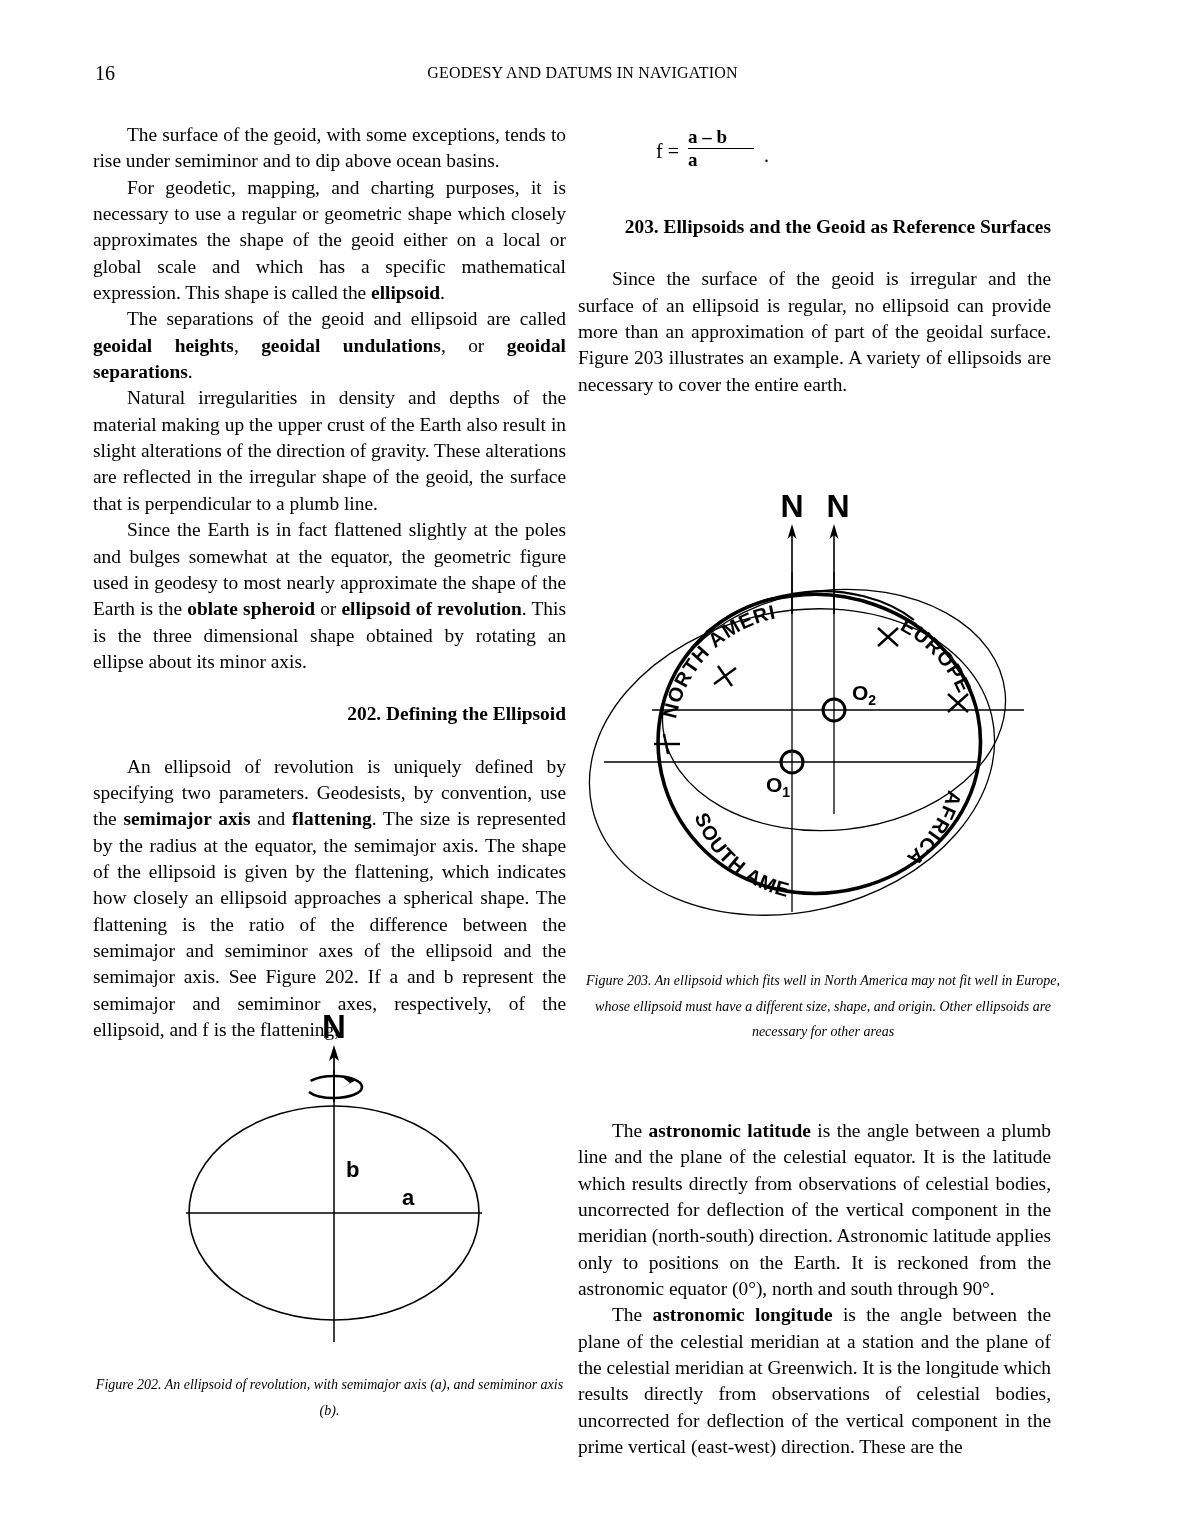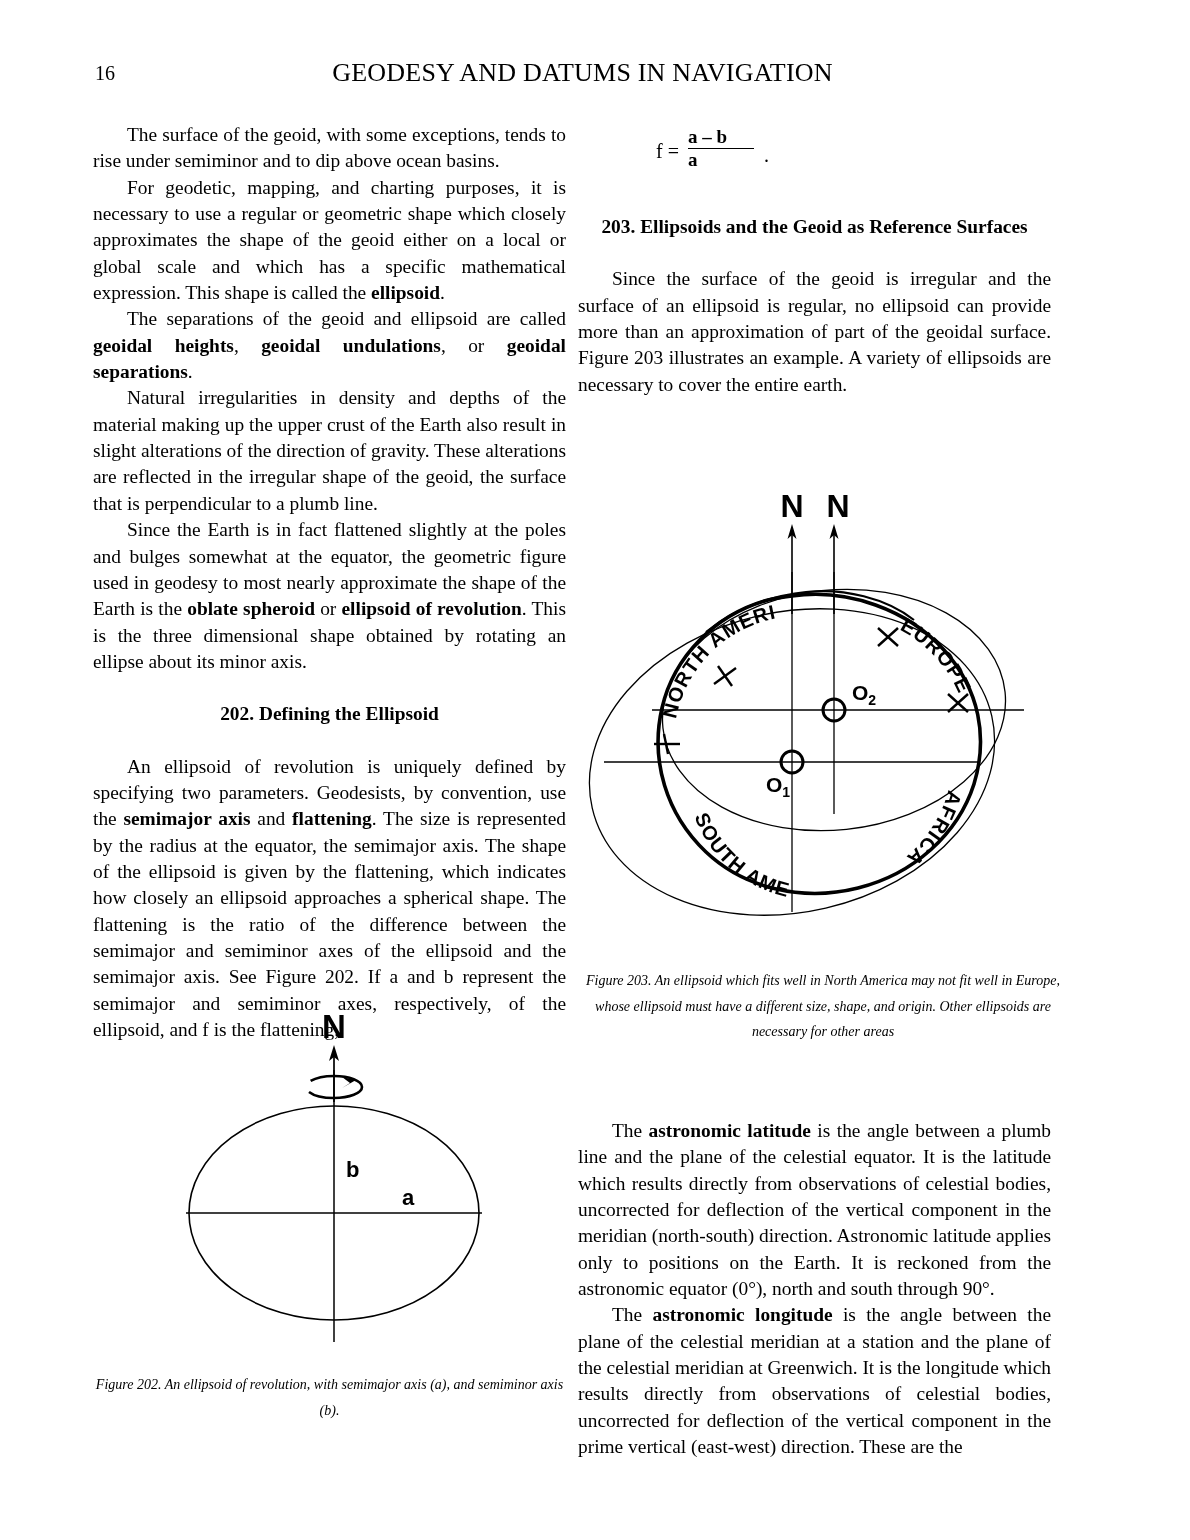--- a/index.html
+++ b/index.html
@@ -33,21 +33,21 @@
     top: 0;
     font-size: 20px;
     line-height: 26px;
   }
   .head-title {
     position: absolute;
     left: 0;
     top: 0;
     width: 975px;
     text-align: center;
-    font-size: 26px;
+    font-size: 16px;
     line-height: 26px;
     letter-spacing: 0.2px;
   }
 
   
   .col {
     position: absolute;
     top: 122px;
     width: 473px;
   }
@@ -62,21 +62,21 @@
     font-size: 19.4px;
     line-height: 26.35px;
     hyphens: none;
   }
 
   h3.section {
     margin: 0;
     font-size: 19.4px;
     line-height: 26.35px;
     font-weight: bold;
-    text-align: center;
+    text-align: right;
   }
   .sp-head  { height: 26px; }
 
   b, strong { font-weight: bold; }
 
   
   .formula {
     position: relative;
     height: 66px;
     font-size: 20px;

